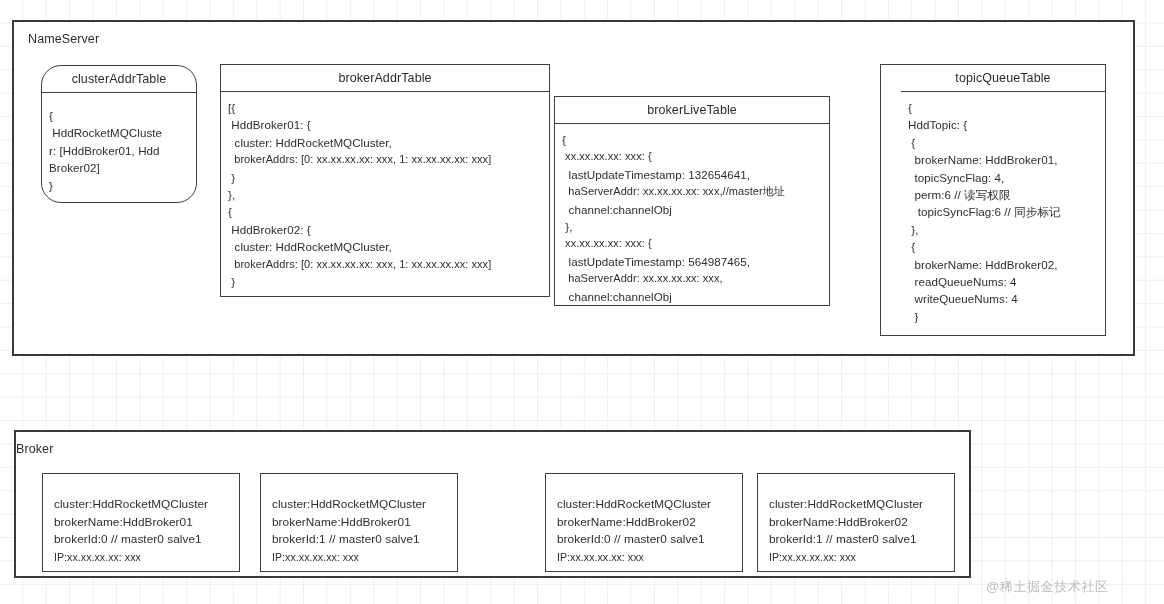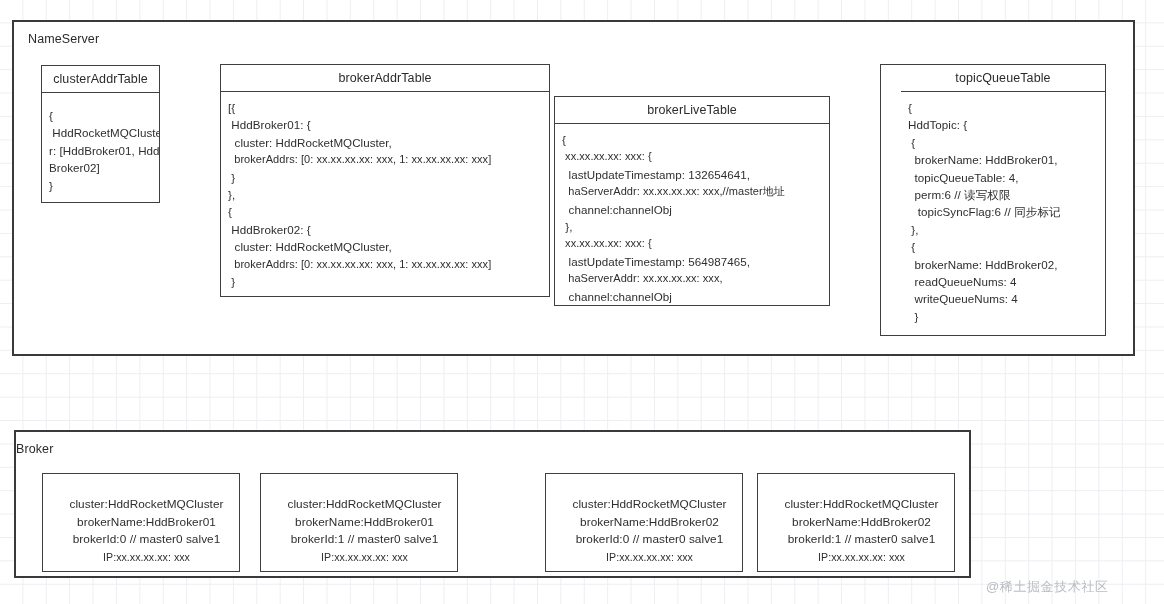--- a/index.html
+++ b/index.html
@@ -77,21 +77,20 @@
     font-size: 11px;
   }
 
   
   .broker-card {
     position: absolute;
     border: 1.6px solid #3f3f3f;
     background: #ffffff;
     box-sizing: border-box;
     padding: 22px 0 7px 11px;
-    text-align: center;
   }
   .broker-card .code-line {
     font-size: 11.8px;
     line-height: 17.5px;
   }
   .broker-card .code-line.ip {
     font-size: 10.6px;
   }
 
   
@@ -104,21 +103,21 @@
   }
 </style>
 </head>
 <body>
 
 <div id="canvas">
 
   <div class="container-box" style="left:12px; top:20px; width:1123px; height:336px;"></div>
   <div class="container-title" style="left:28px; top:32px;">NameServer</div>
 
-  <div class="table-box" style="left:41px; top:65px; width:119px; height:138px;">
+  <div class="table-box" style="left:41px; top:65px; width:156px; height:138px;border-radius:20px;">
     <div class="tb-header">clusterAddrTable</div>
     <div class="tb-body" style="padding-top:14px;">
       <div class="code-line">{</div>
       <div class="code-line"> HddRocketMQCluste</div>
       <div class="code-line">r: [HddBroker01, Hdd</div>
       <div class="code-line">Broker02]</div>
       <div class="code-line">}</div>
     </div>
   </div>
 
@@ -158,21 +157,21 @@
     </div>
   </div>
 
   <div class="table-box" style="left:880px; top:64px; width:226px; height:272px;padding-left:20px;">
     <div class="tb-header">topicQueueTable</div>
     <div class="tb-body">
       <div class="code-line">{</div>
       <div class="code-line">HddTopic: {</div>
       <div class="code-line"> {</div>
       <div class="code-line">  brokerName: HddBroker01,</div>
-      <div class="code-line">  topicQueueTable: 4,</div>
+      <div class="code-line">  topicSyncFlag: 4,</div>
       <div class="code-line">  perm:6 // 读写权限</div>
       <div class="code-line">   topicSyncFlag:6 // 同步标记</div>
       <div class="code-line"> },</div>
       <div class="code-line"> {</div>
       <div class="code-line">  brokerName: HddBroker02,</div>
       <div class="code-line">  readQueueNums: 4</div>
       <div class="code-line">  writeQueueNums: 4</div>
       <div class="code-line">  }</div>
 
     </div>

